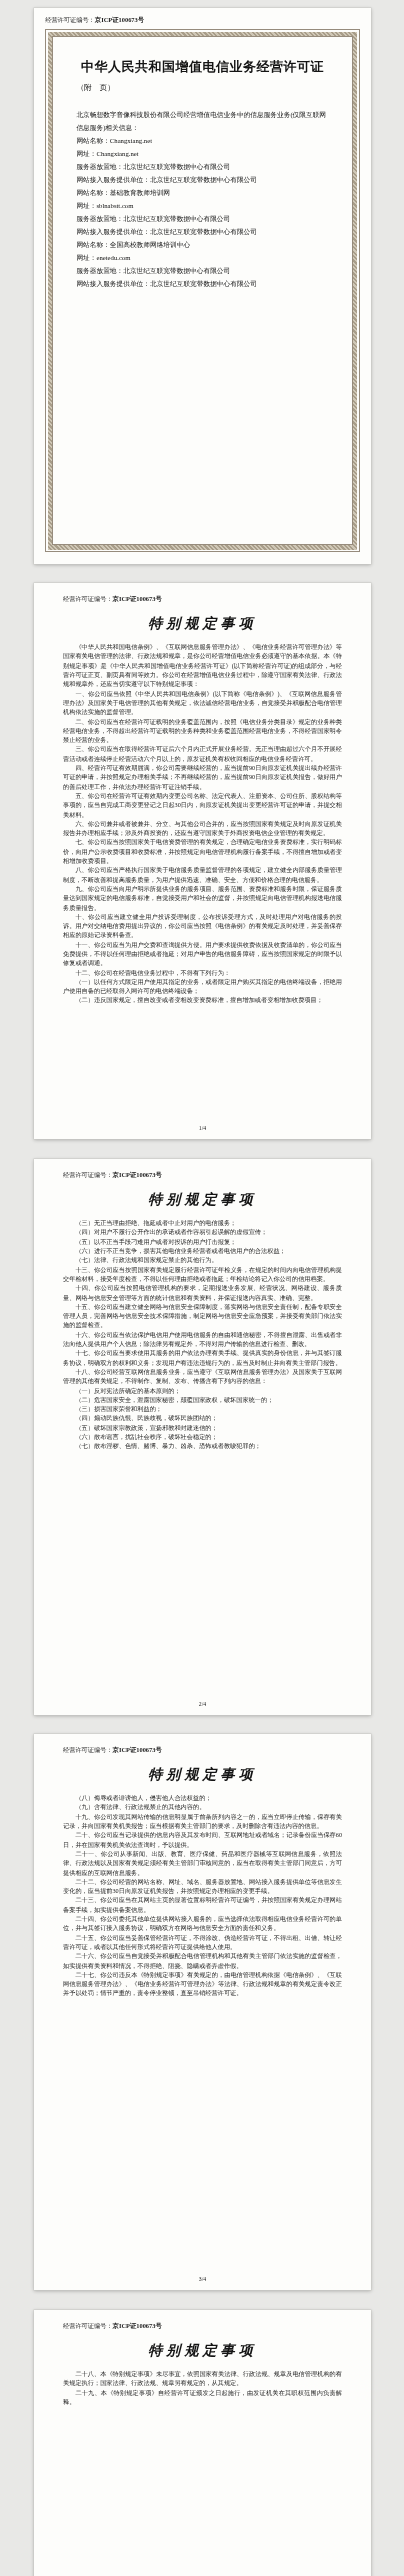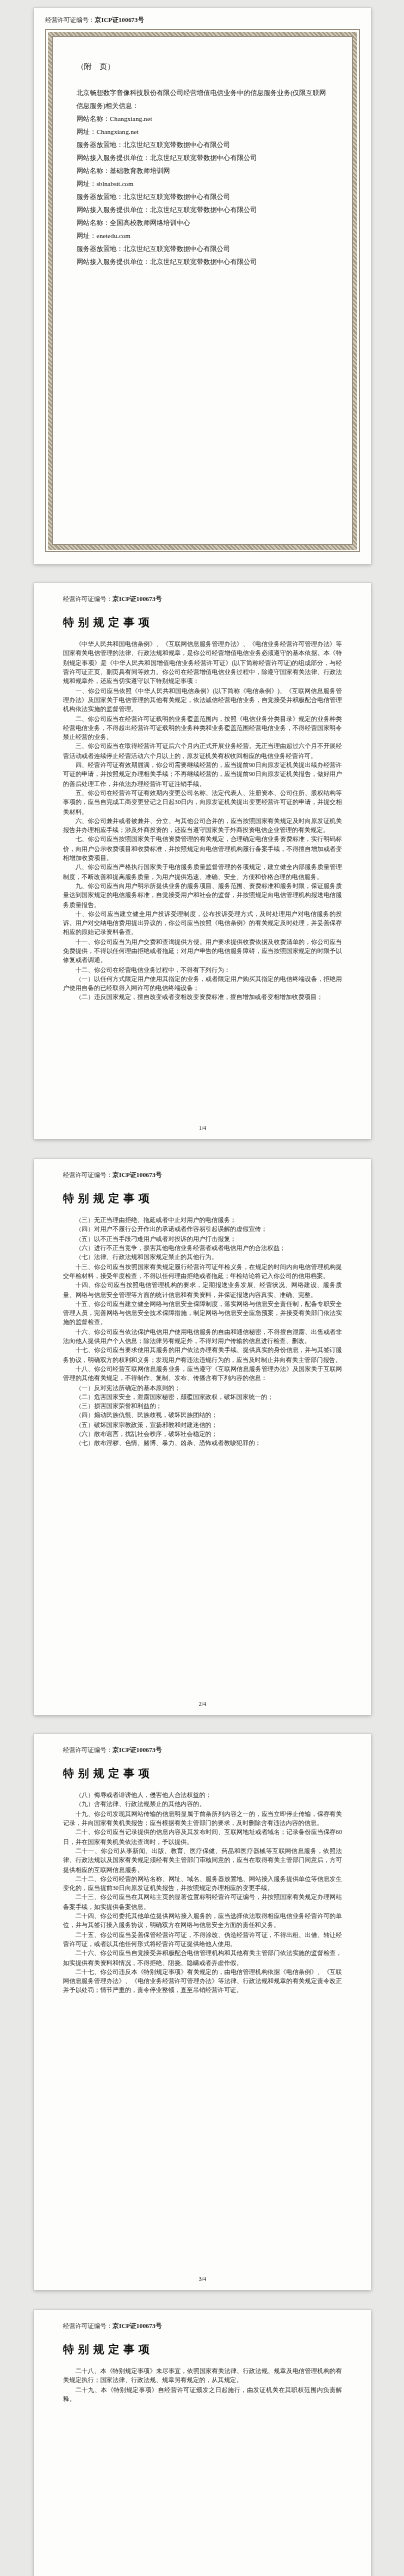--- a/index.html
+++ b/index.html
@@ -78,25 +78,27 @@
   .cert-body .entry{white-space:normal;}
   
   .prov-inner{
     position:relative;
     box-sizing:border-box;
     height:100%;
     padding:12.4px 29px 0;
   }
   .prov-title{
     margin:11.3px 0 9.3px;
-    font-family:"Liberation Serif",serif;
-    font-size:11px;
+    text-align:center;
+    font-family:"Liberation Serif",serif;
+    font-size:14px;
     font-weight:bold;
     letter-spacing:4.1px;
     color:#141414;
+    font-style:italic;
   }
   .prov-body p{
     margin:0;
     font-family:"Liberation Serif",serif;
     font-size:6.2px;
     line-height:9.3px;
     text-indent:2em;
     text-align:justify;
     color:#1b1b1b;
   }
@@ -115,20 +117,21 @@
 <div class="canvas">
 
   <section class="page" style="top:7.7px">
     <div class="cert-inner">
       <div class="doc-header">
         <span>经营许可证编号：</span><span class="hnum">京ICP证100673号</span>
       </div>
       <div class="frame">
         <div class="frame-band">
           <div class="frame-core">
+            <h1 class="cert-title">中华人民共和国增值电信业务经营许可证</h1>
             <div class="cert-subtitle">（附　页）</div>
             <div class="cert-body">
               <p>北京畅想数字音像科技股份有限公司经营增值电信业务中的信息服务业务(仅限互联网信息服务)相关信息：</p>
               <div>
 
               <p class="entry">网站名称：Changxiang.net</p>
                   <p class="entry">网址：Changxiang.net</p>
                   <p class="entry">服务器放置地：北京世纪互联宽带数据中心有限公司</p>
                   <p class="entry">网站接入服务提供单位：北京世纪互联宽带数据中心有限公司</p>
                   <p class="entry">网站名称：基础教育教师培训网</p>

